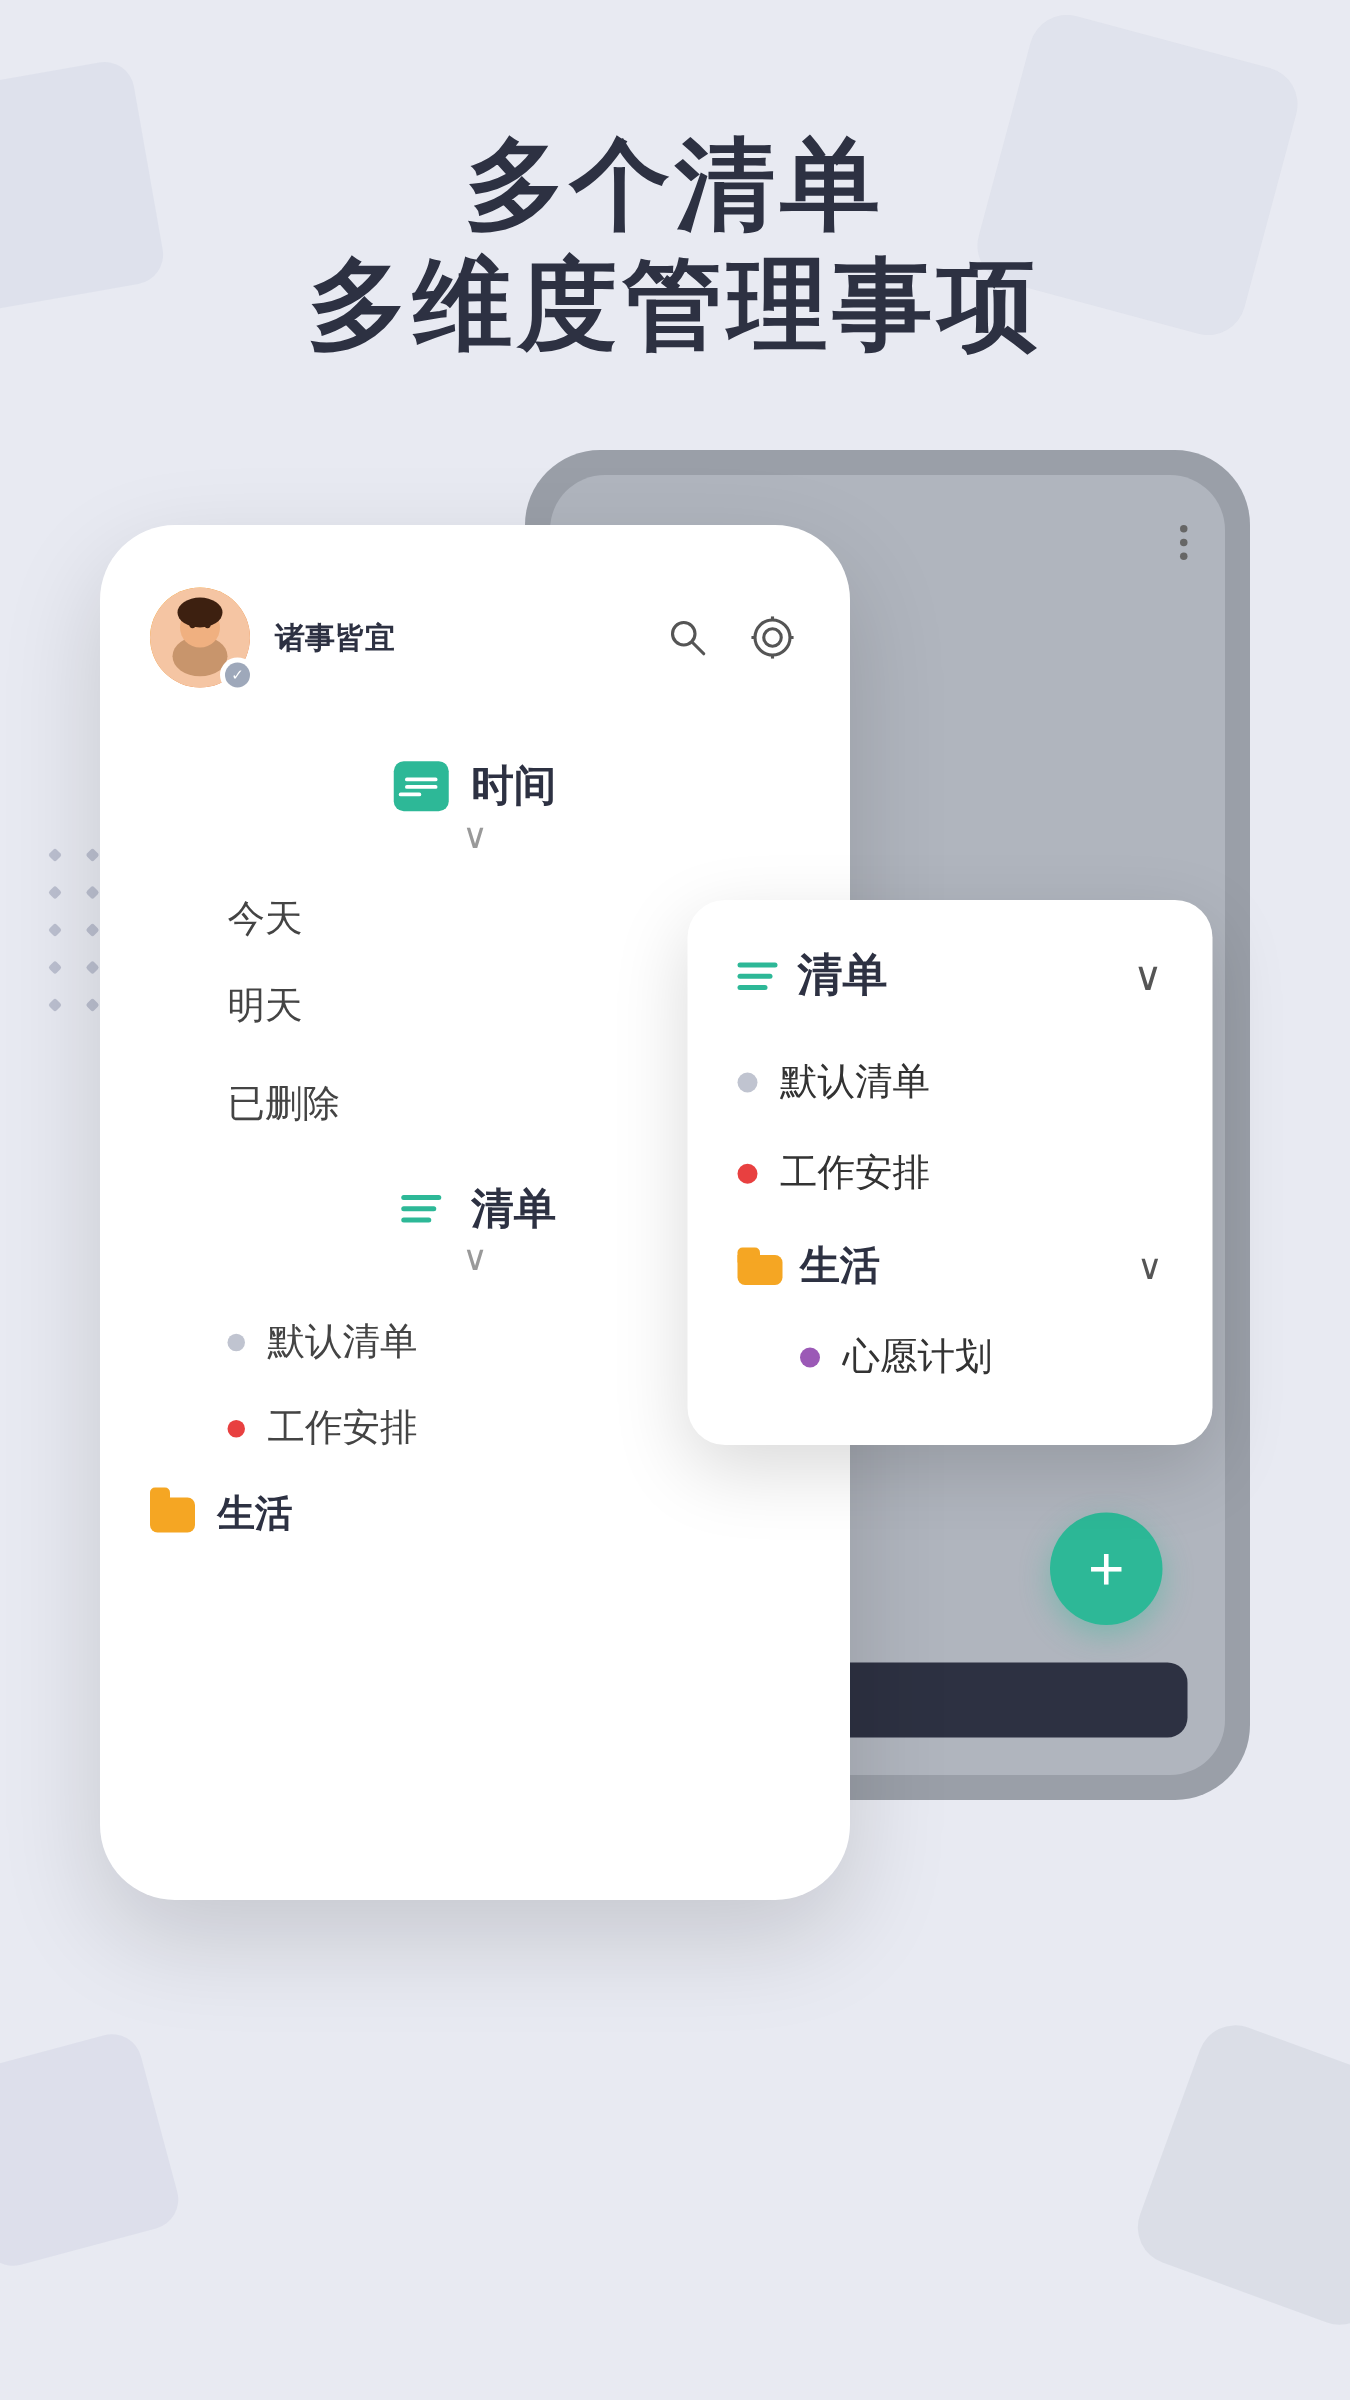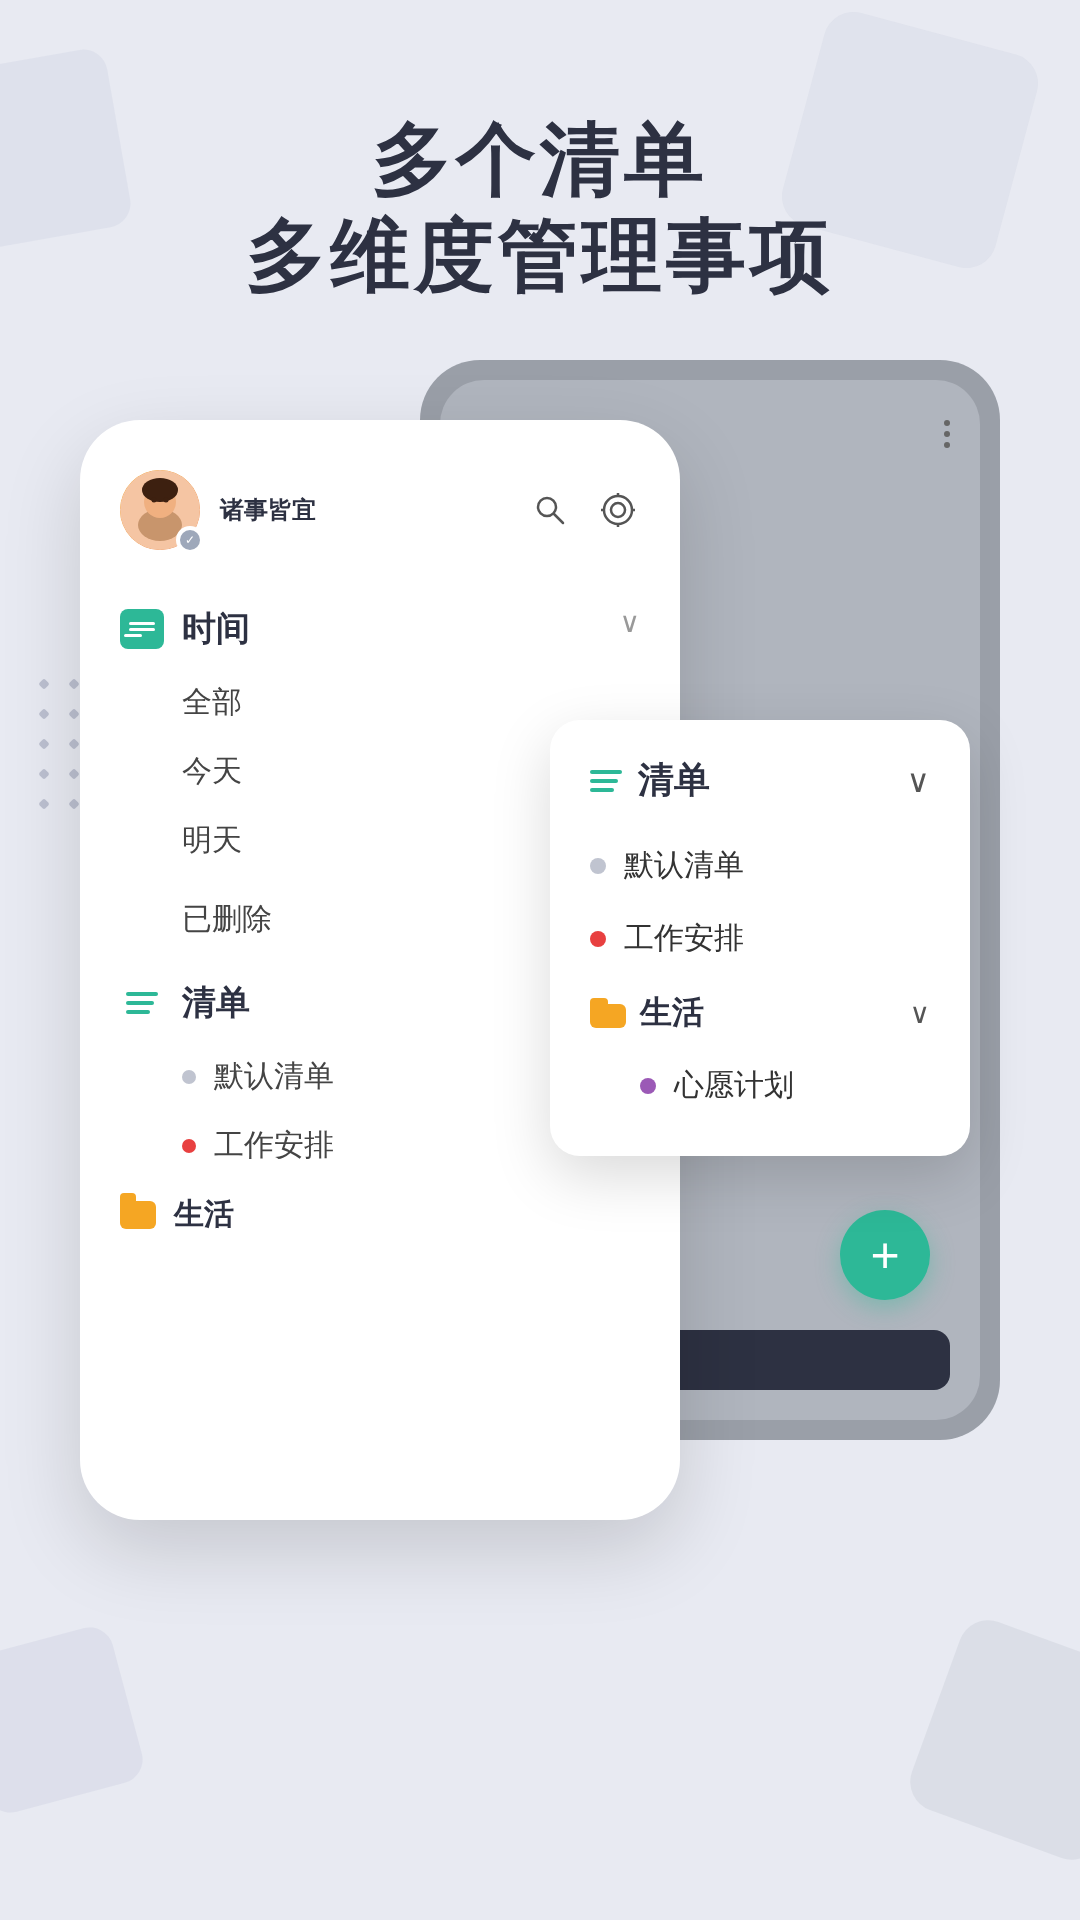--- a/index.html
+++ b/index.html
@@ -83,21 +83,21 @@
       width: 8px;
       height: 8px;
       background: #bcc0d0;
       border-radius: 2px;
       transform: rotate(45deg);
     }
 
     
     .header-title {
       position: absolute;
-      top: 112px;
+      top: 100px;
       left: 0; right: 0;
       text-align: center;
       padding: 0 40px;
     }
 
     .main-title {
       font-size: 80px;
       font-weight: 700;
       color: #2d3142;
       line-height: 1.2;
@@ -277,23 +277,24 @@
       font-size: 32px;
     }
 
     
     .menu-section {
       margin-bottom: 10px;
     }
 
     .section-header {
       display: flex;
-      align-items: flex-start;
+      align-items: center;
       justify-content: space-between;
       padding: 16px 0;
+      flex-direction: column;
     }
 
     .section-title-group {
       display: flex;
       align-items: center;
       gap: 18px;
     }
 
     .section-icon {
       width: 44px;
@@ -606,21 +607,20 @@
               <div class="cal-icon">
                 <div class="cal-line" style="width:26px;"></div>
                 <div class="cal-line" style="width:26px;"></div>
                 <div class="cal-line" style="width:18px; align-self:flex-start; margin-left:4px;"></div>
               </div>
             </div>
             <span class="section-title">时间</span>
           </div>
           <span class="chevron-icon">∨</span>
         </div>
-        <div class="menu-item">全部</div>
         <div class="menu-item">今天</div>
         <div class="menu-item">明天</div>
       </div>
 
       <div class="menu-section">
         <div class="menu-item">已删除</div>
       </div>
 
       <div class="menu-section">
         <div class="section-header">

